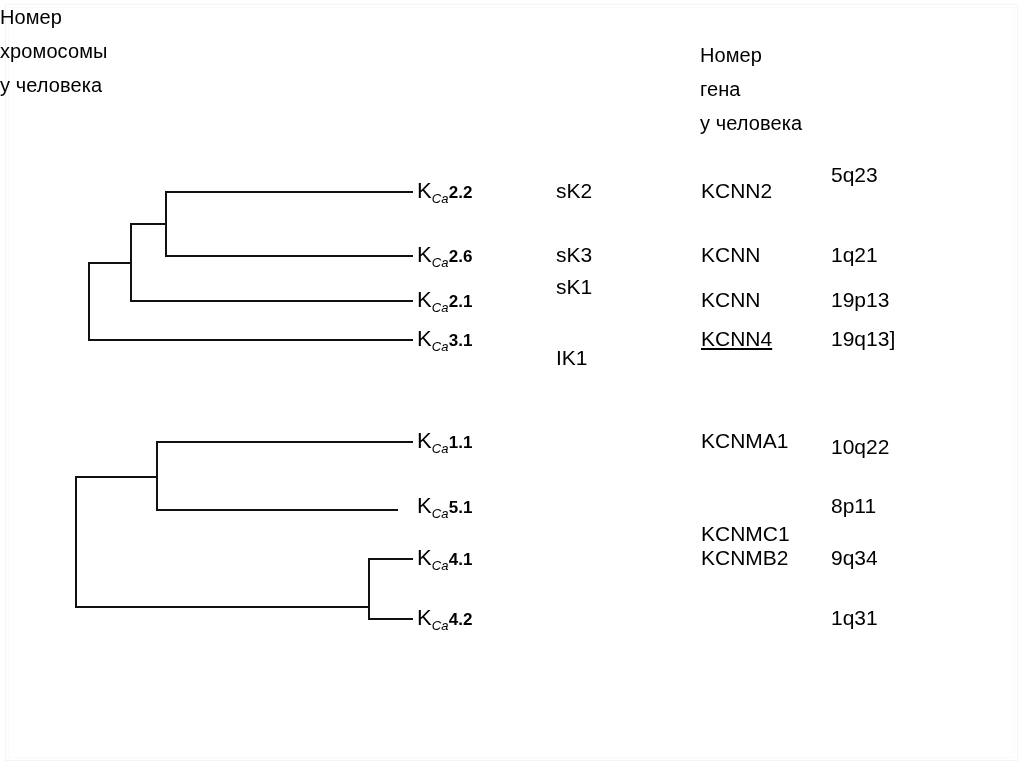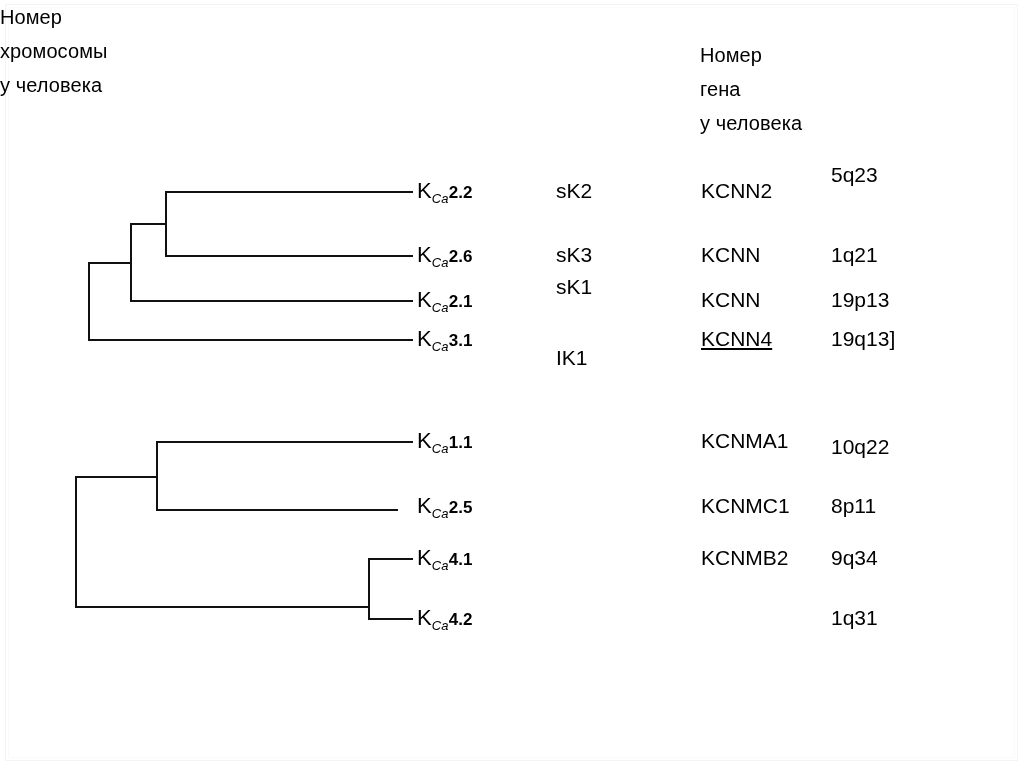--- a/index.html
+++ b/index.html
@@ -154,24 +154,24 @@
   <div class="cell cell-chrom" style="top:328px;">19q13]</div>
 
   <div class="cell cell-channel" style="top:430px;">
     <span class="chan-k">K</span><span class="chan-sub">Ca</span><span class="chan-num">1.1</span>
   </div>
   <div class="cell cell-alias" style="top:430px;"></div>
   <div class="cell cell-gene" style="top:430px;">KCNMA1</div>
   <div class="cell cell-chrom" style="top:430px;margin-top:6px;">10q22</div>
 
   <div class="cell cell-channel" style="top:495px;">
-    <span class="chan-k">K</span><span class="chan-sub">Ca</span><span class="chan-num">2.5</span>
+    <span class="chan-k">K</span><span class="chan-sub">Ca</span><span class="chan-num">5.1</span>
   </div>
   <div class="cell cell-alias" style="top:495px;"></div>
-  <div class="cell cell-gene" style="top:495px;">KCNMC1</div>
+  <div class="cell cell-gene" style="top:523px;">KCNMC1</div>
   <div class="cell cell-chrom" style="top:495px;">8p11</div>
 
   <div class="cell cell-channel" style="top:547px;">
     <span class="chan-k">K</span><span class="chan-sub">Ca</span><span class="chan-num">4.1</span>
   </div>
   <div class="cell cell-alias" style="top:547px;"></div>
   <div class="cell cell-gene" style="top:547px;">KCNMB2</div>
   <div class="cell cell-chrom" style="top:547px;">9q34</div>
 
   <div class="cell cell-channel" style="top:607px;">

